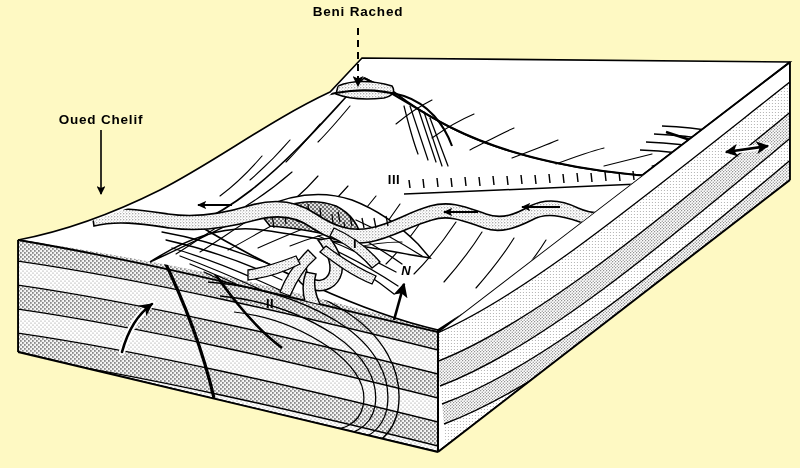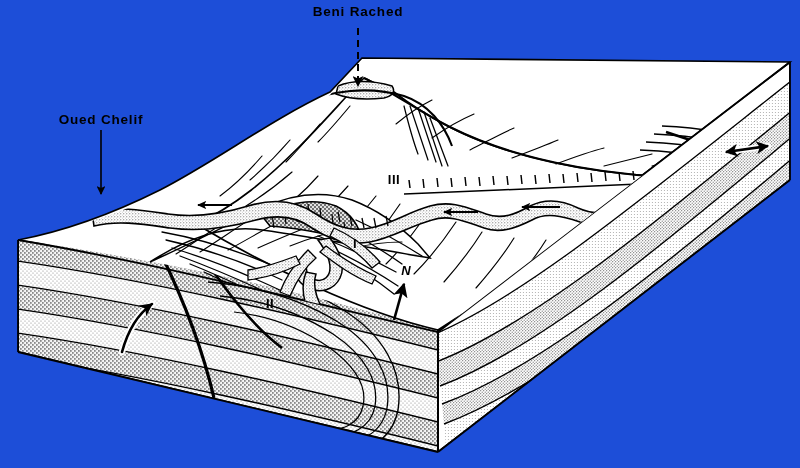--- a/index.html
+++ b/index.html
@@ -8,21 +8,21 @@
     padding: 0;
     background: #ffffff;
   }
   body {
     font-family: "Liberation Sans", sans-serif;
   }
   #stage {
     position: relative;
     width: 800px;
     height: 468px;
-    background: #1d4ed8;
+    background: #fef9c3;
     overflow: hidden;
   }
   #stage svg {
     display: block;
     width: 800px;
     height: 468px;
   }
   .lbl {
     font-family: "Liberation Sans", sans-serif;
     font-weight: bold;

